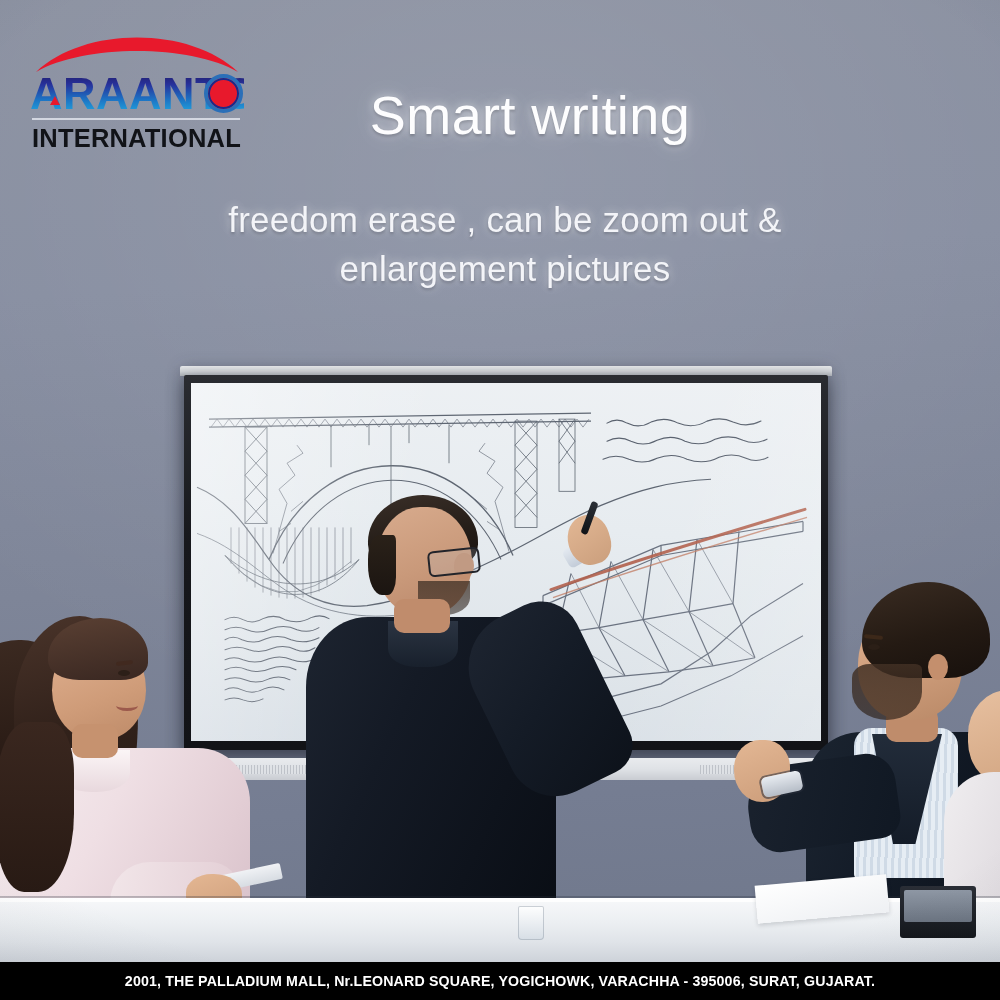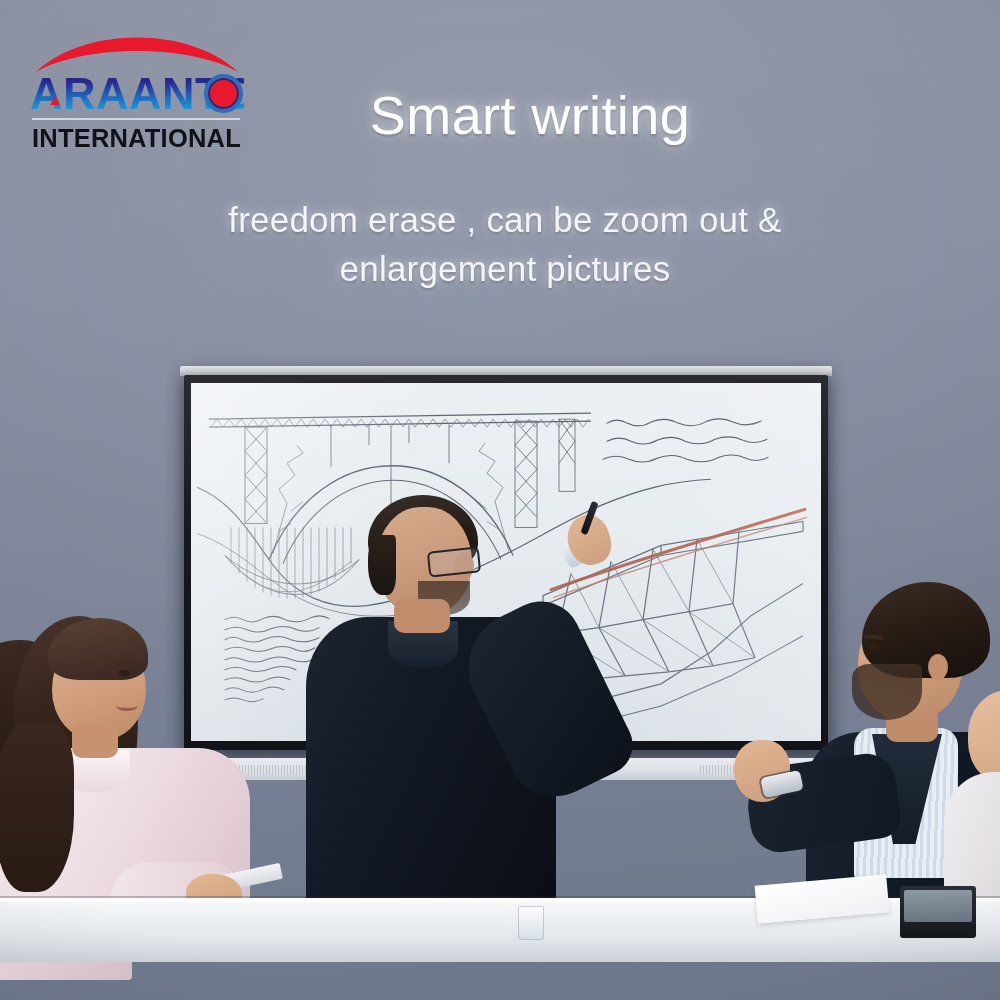--- a/index.html
+++ b/index.html
@@ -548,14 +548,17 @@
   <div class="table"></div>
   <div class="table-edge"></div>
   <div class="paper"></div>
   <div class="glass"></div>
   <div class="device">
     <div class="device-scr"></div>
   </div>
 
   <div class="vignette"></div>
 
+  <div class="footer">
+    <span class="footer-text">2001, THE PALLADIUM MALL, Nr.LEONARD SQUARE, YOGICHOWK, VARACHHA - 395006, SURAT, GUJARAT.</span>
+  </div>
 
 </div>
 
 </body></html>

